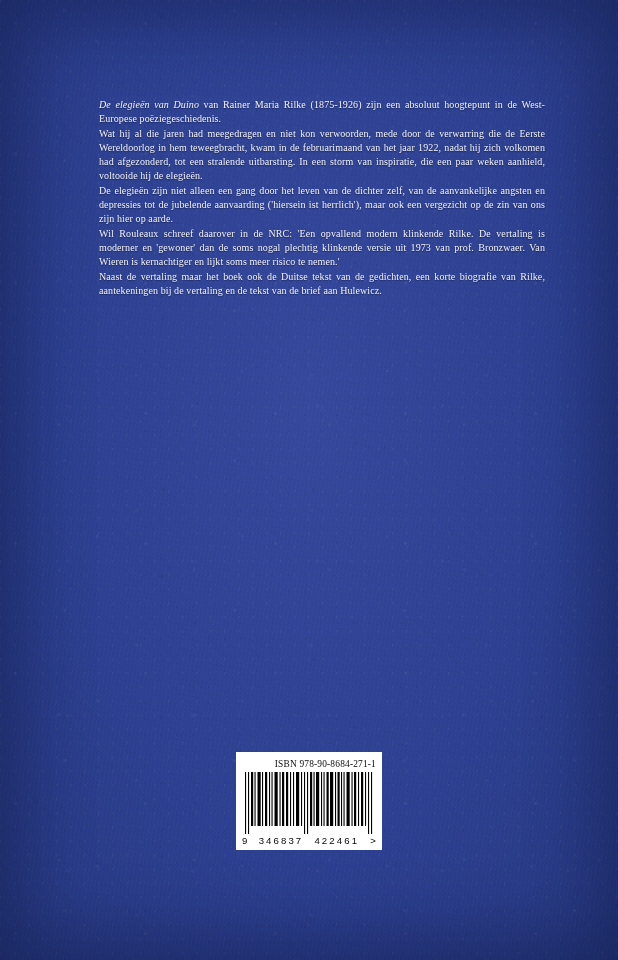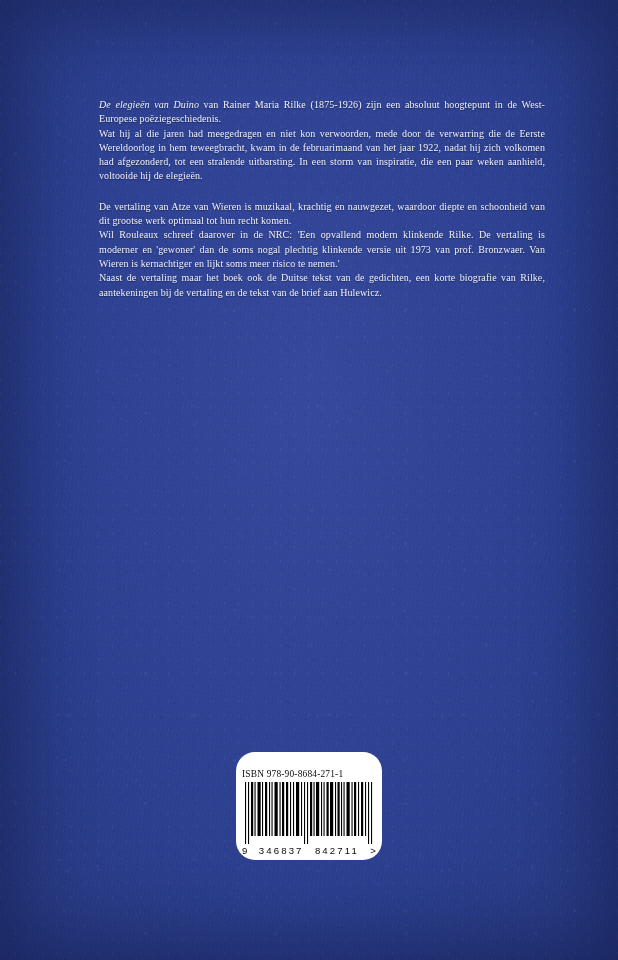--- a/index.html
+++ b/index.html
@@ -84,24 +84,23 @@
     font-style: italic;
   }
 
   .barcode-wrap {
     position: absolute;
     left: 50%;
     transform: translateX(-50%);
     top: 752px;
     width: 146px;
     background: #ffffff;
-    padding: 17px 6px 4px 6px;
+    padding: 7px 6px 4px 6px;
     box-sizing: border-box;
-    text-align: left;
-    border-radius: 19px;
+    text-align: right;
   }
   .isbn-text {
     font-family: "Liberation Serif", serif;
     font-size: 9.4px;
     letter-spacing: 0.02em;
     color: #0a0a0a;
     margin-bottom: 3px;
     white-space: nowrap;
   }
   .bars {
@@ -130,21 +129,21 @@
 
 <div class="cover">
 
   <div class="grain"></div>
 
   <div class="blurb">
     <p>
       <em>De elegieën van Duino</em><span> van Rainer Maria Rilke (1875-1926) zijn een absoluut hoogtepunt in de West-Europese poëziegeschiedenis.</span>
     </p>
     <p>Wat hij al die jaren had meegedragen en niet kon verwoorden, mede door de verwarring die de Eerste Wereldoorlog in hem teweegbracht, kwam in de februarimaand van het jaar 1922, nadat hij zich volkomen had afgezonderd, tot een stralende uitbarsting. In een storm van inspiratie, die een paar weken aanhield, voltooide hij de elegieën.</p>
-    <p class="para-gap">De vertaling van Atze van Wieren is muzikaal, krachtig en nauwgezet, waardoor diepte en schoonheid van dit grootse werk optimaal tot hun recht komen.</p>
+    <p>De elegieën zijn niet alleen een gang door het leven van de dichter zelf, van de aanvankelijke angsten en depressies tot de jubelende aanvaarding ('hiersein ist herrlich'), maar ook een vergezicht op de zin van ons zijn hier op aarde.</p>
     <p>Wil Rouleaux schreef daarover in de NRC: 'Een opvallend modern klinkende Rilke. De vertaling is moderner en 'gewoner' dan de soms nogal plechtig klinkende versie uit 1973 van prof. Bronzwaer. Van Wieren is kernachtiger en lijkt soms meer risico te nemen.'</p>
     <p>Naast de vertaling maar het boek ook de Duitse tekst van de gedichten, een korte biografie van Rilke, aantekeningen bij de vertaling en de tekst van de brief aan Hulewicz.</p>
   </div>
 
   <div class="barcode-wrap">
     <div class="isbn-text">ISBN 978-90-8684-271-1</div>
     <svg class="bars" viewBox="0 0 134 62" preserveAspectRatio="none">
       <rect x="0" y="0" width="134" height="62" fill="#ffffff"></rect>
       <g fill="#000000">
         <rect x="3" y="0" width="1.1" height="62"></rect>
@@ -183,19 +182,19 @@
         <rect x="116" y="0" width="1.1" height="54"></rect>
         <rect x="119" y="0" width="2.2" height="54"></rect>
         <rect x="123" y="0" width="1.1" height="54"></rect>
         <rect x="126" y="0" width="1.1" height="62"></rect>
         <rect x="129" y="0" width="1.1" height="62"></rect>
       </g>
     </svg>
     <div class="barcode-digits">
       <span class="lead">9</span>
       <span class="mid">346837</span>
-      <span class="mid">842711</span>
+      <span class="mid">422461</span>
       <span class="tail">&gt;</span>
     </div>
   </div>
 
   <div class="edge-vignette"></div>
 </div>
 
 </body></html>

